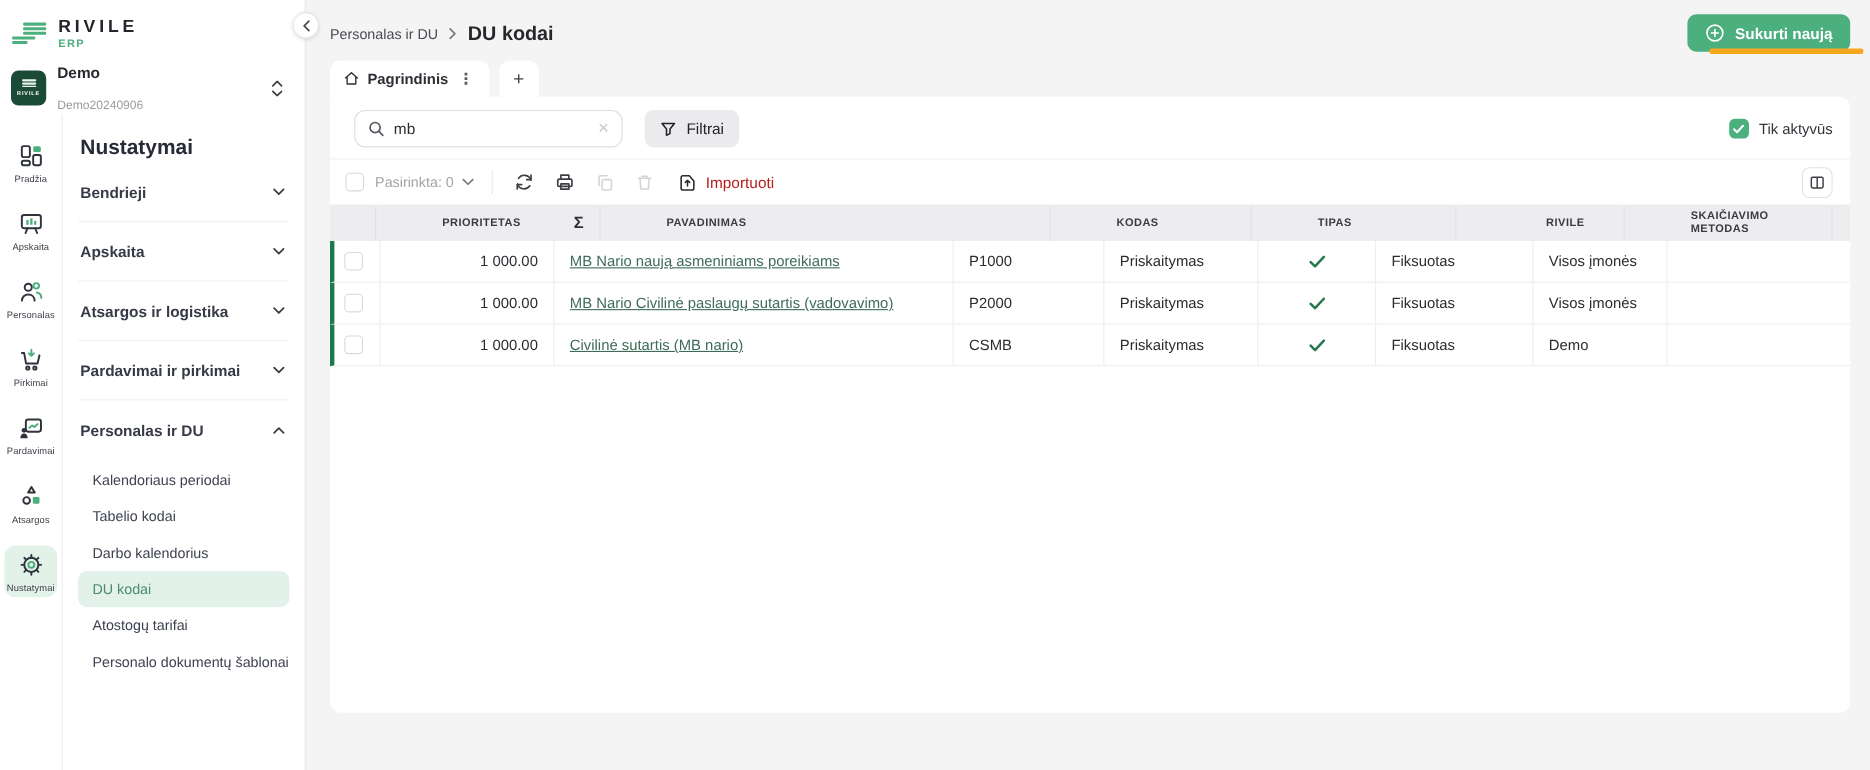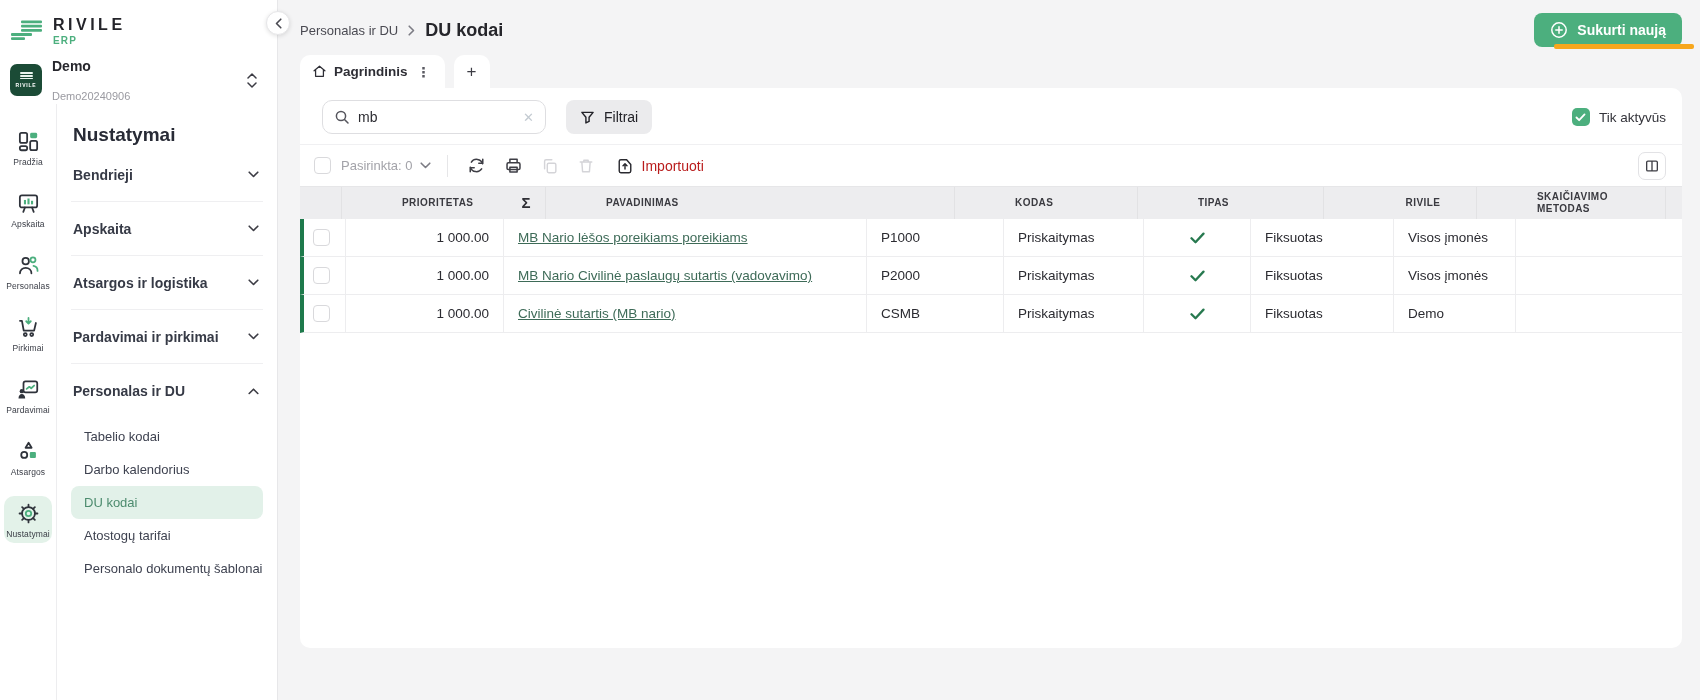--- a/index.html
+++ b/index.html
@@ -68,21 +68,21 @@
   .tabs-row { height: 36px; display: flex; align-items: flex-end; gap: 9px; }
   .tab {
     height: 33px; background: #fff; border-radius: 10px 10px 0 0; display: flex; align-items: center;
     gap: 7px; padding: 0 12px; font-size: 13.5px; color: #2e2e35; font-weight: 600; cursor: pointer;
   }
   .tab .dots { font-size: 14px; color: #5a5a62; font-weight: 700; padding: 0 2px; cursor: pointer; }
   .tab-add { height: 33px; width: 36px; background: #fff; border-radius: 10px 10px 0 0; display: flex; align-items: center; justify-content: center; font-size: 17px; color: #3c3c44; cursor: pointer; }
 
   .card { background: #fff; border-radius: 0 10px 10px 10px; height: 560px; overflow: hidden; }
   .card-head { display: flex; align-items: center; padding: 12px 16px 10px 22px; }
-  .search { width: 224px; height: 34px; border: 1px solid #dedee1; border-radius: 10px; display: flex; align-items: center; gap: 8px; padding: 0 11px; background: #fff; }
+  .search { width: 244px; height: 34px; border: 1px solid #dedee1; border-radius: 10px; display: flex; align-items: center; gap: 8px; padding: 0 11px; background: #fff; }
   .search input { border: none; outline: none; flex: 1; min-width: 0; font-family: inherit; font-size: 14px; color: #2c2c32; background: transparent; }
   .clear-x { color: #c3cad1; font-size: 13px; cursor: pointer; }
   .filter-btn { margin-left: 20px; height: 34px; display: flex; align-items: center; gap: 9px; background: #ebebed; border: none; border-radius: 8px; padding: 0 14px; font-family: inherit; font-size: 14px; color: #222228; cursor: pointer; }
   .spacer { flex: 1; }
   .active-only { display: flex; align-items: center; gap: 9px; font-size: 13.5px; color: #33333a; cursor: pointer; }
   .cb-on { width: 18px; height: 18px; background: #4CAF7E; border-radius: 5px; display: flex; align-items: center; justify-content: center; }
 
   .toolbar { height: 42px; display: flex; align-items: center; padding: 0 16px 0 14px; border-top: 1px solid #f0f0f2; }
   .cb-off { width: 17px; height: 17px; border: 1.5px solid #d9d9dc; border-radius: 4px; background: #fff; cursor: pointer; }
   .sel-label { margin-left: 10px; font-size: 13px; color: #a3a3a9; }
@@ -257,20 +257,21 @@
             </svg>
         </div>
         <div class="menu-group expanded">
           <span class="g-label">Personalas ir DU</span>
           <svg width="11" height="7" viewBox="0 0 11 7">
               <path d="M1.2 5.5L5.5 1.2l4.3 4.3" fill="none" stroke="#3c3c44" stroke-width="1.6" stroke-linecap="round" stroke-linejoin="round"></path>
             </svg>
         </div>
 
         <div class="submenu">
+          <div class="sub-item">Kalendoriaus periodai</div>
           <div class="sub-item">Tabelio kodai</div>
           <div class="sub-item">Darbo kalendorius</div>
           <div class="sub-item active">DU kodai</div>
           <div class="sub-item">Atostogų tarifai</div>
           <div class="sub-item">Personalo dokumentų šablonai</div>
         </div>
       </nav>
     </div>
   </aside>
 
@@ -400,21 +401,21 @@
           <div>ĮMONĖ</div>
           <div></div>
         </div>
 
         <div class="trow">
           <div class="c-check">
               <span class="cb-off"></span>
             </div>
           <div class="c-prior">1 000.00</div>
           <div class="c-name">
-              <a>MB Nario lėšos poreikiams poreikiams</a>
+              <a>MB Nario naują asmeniniams poreikiams</a>
             </div>
           <div>P1000</div>
           <div class="c-type">Priskaitymas</div>
           <div class="c-active">
             <svg width="15" height="12" viewBox="0 0 15 12">
                 <path d="M1.5 6.2l4 4L13.5 1.6" fill="none" stroke="#27794f" stroke-width="2.3" stroke-linecap="round" stroke-linejoin="round"></path>
               </svg>
           </div>
           <div>Fiksuotas</div>
           <div>Visos įmonės</div>

